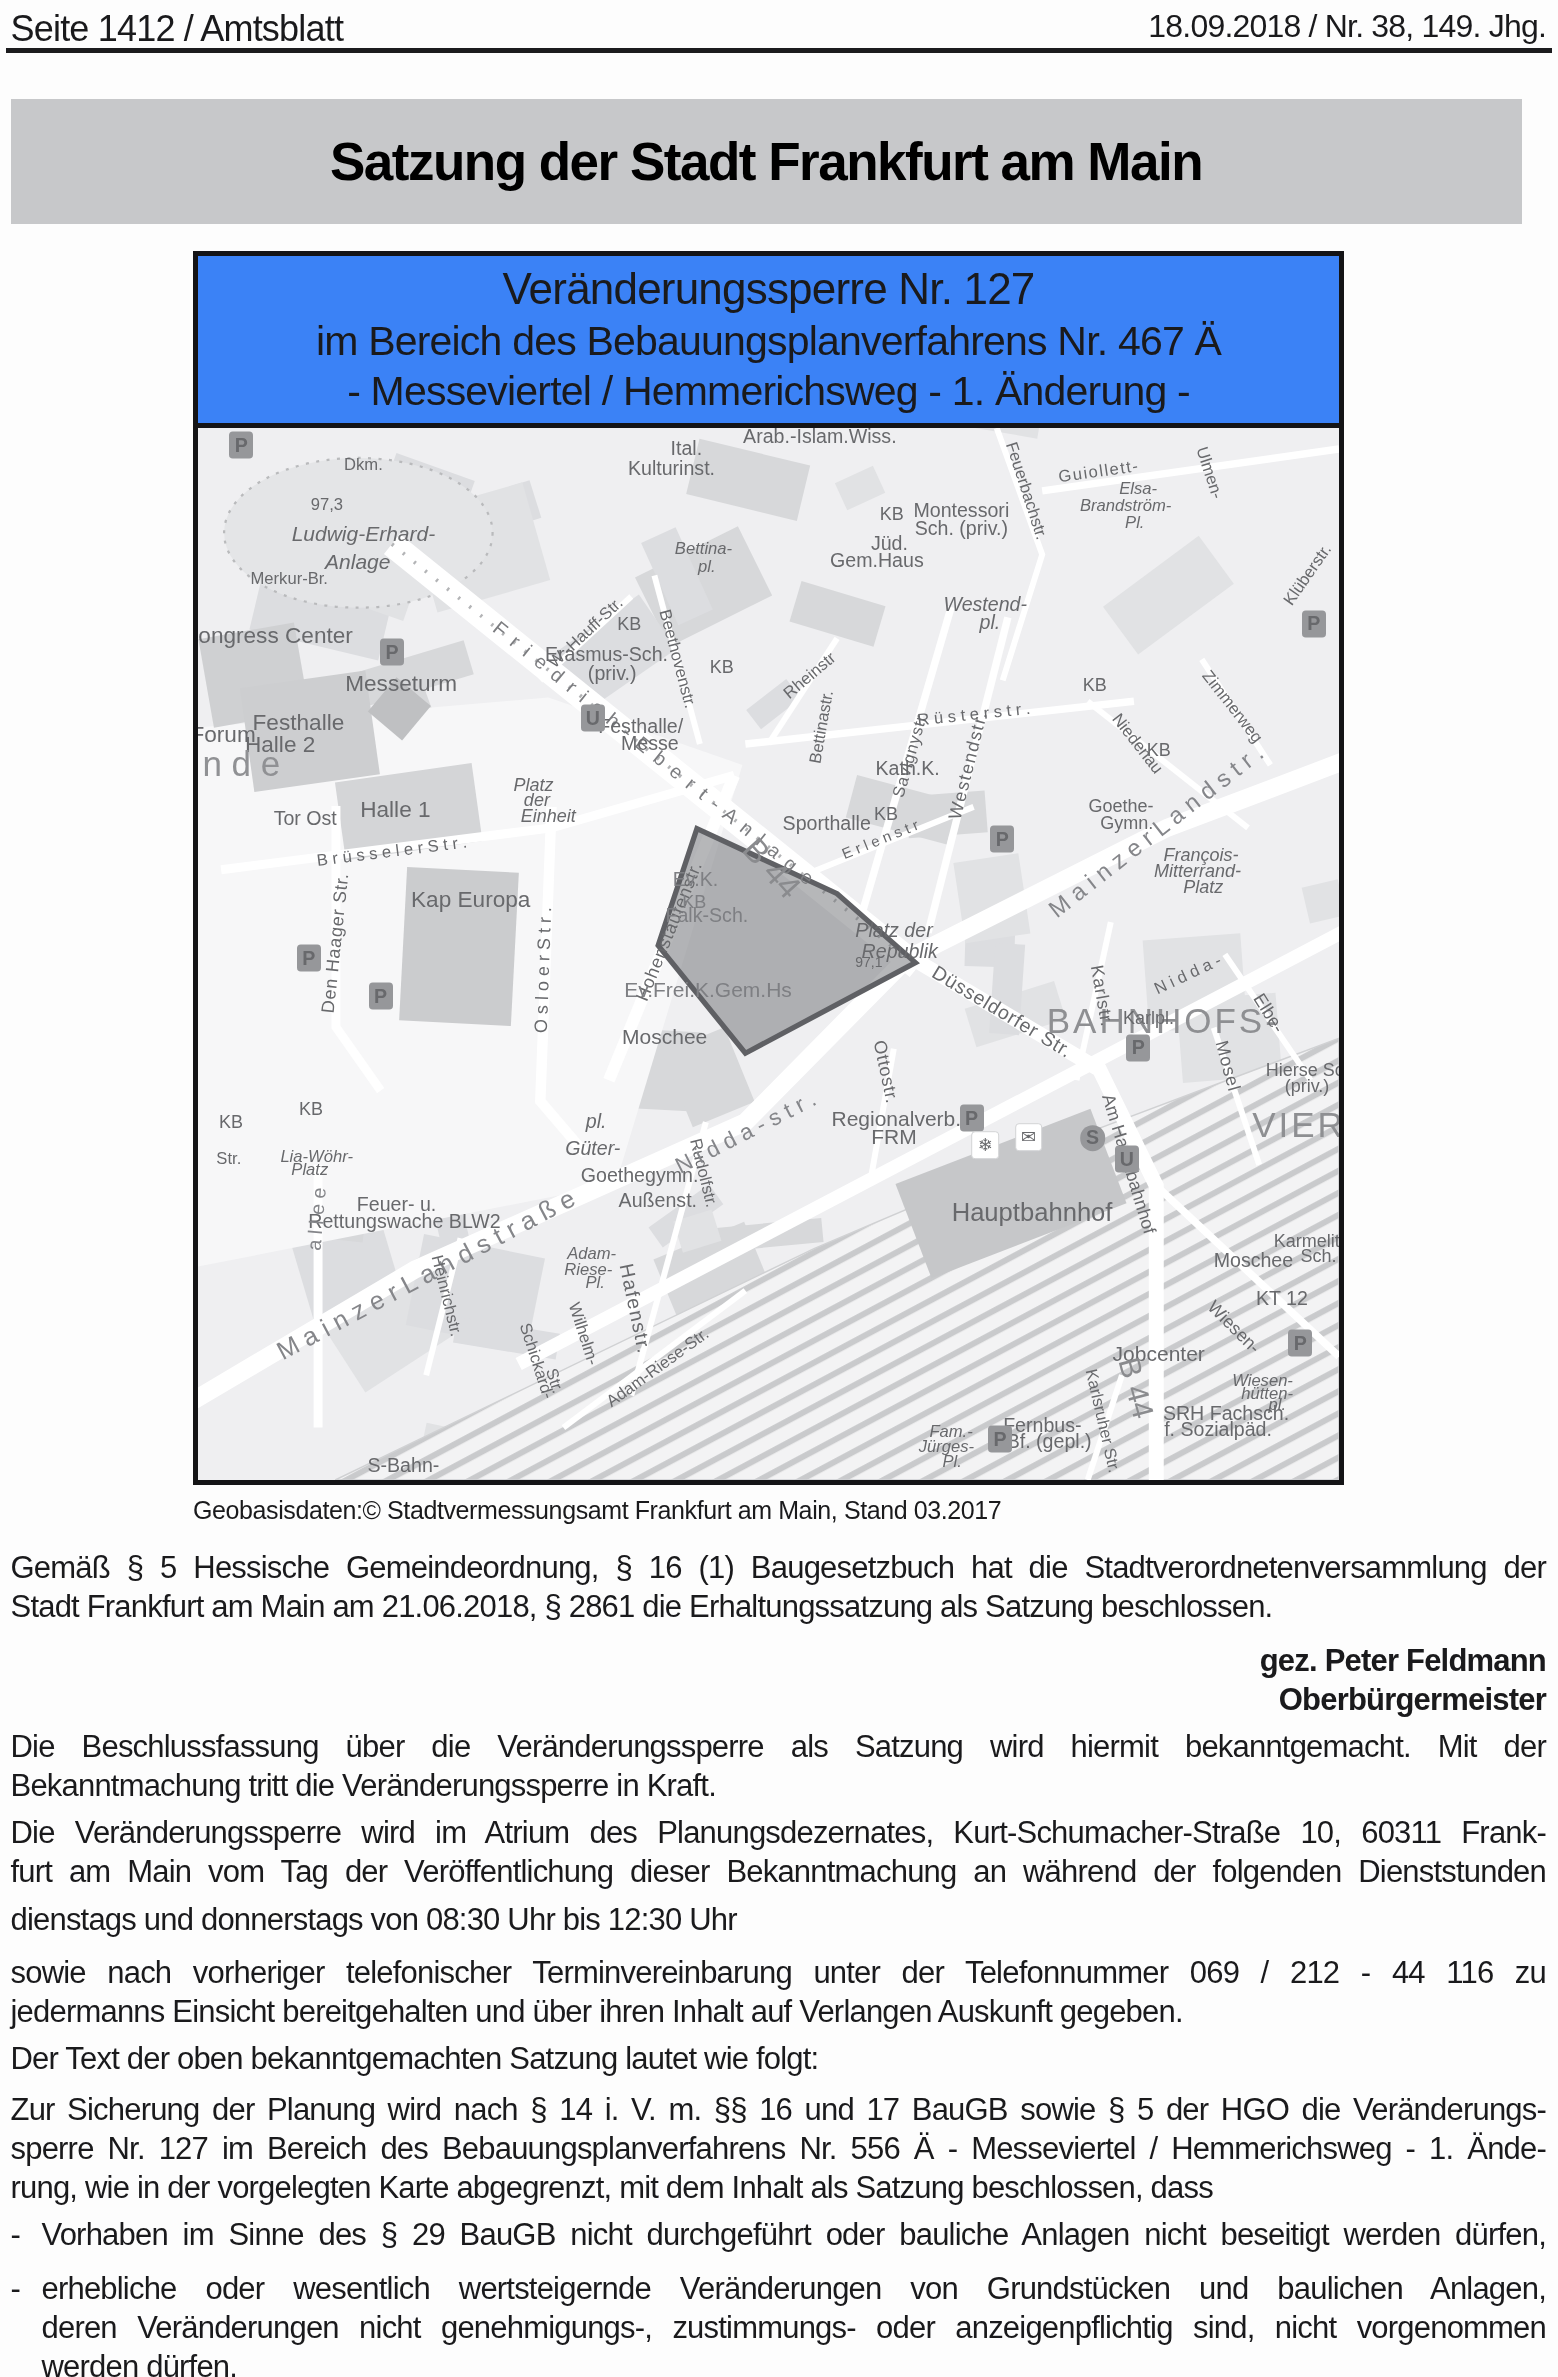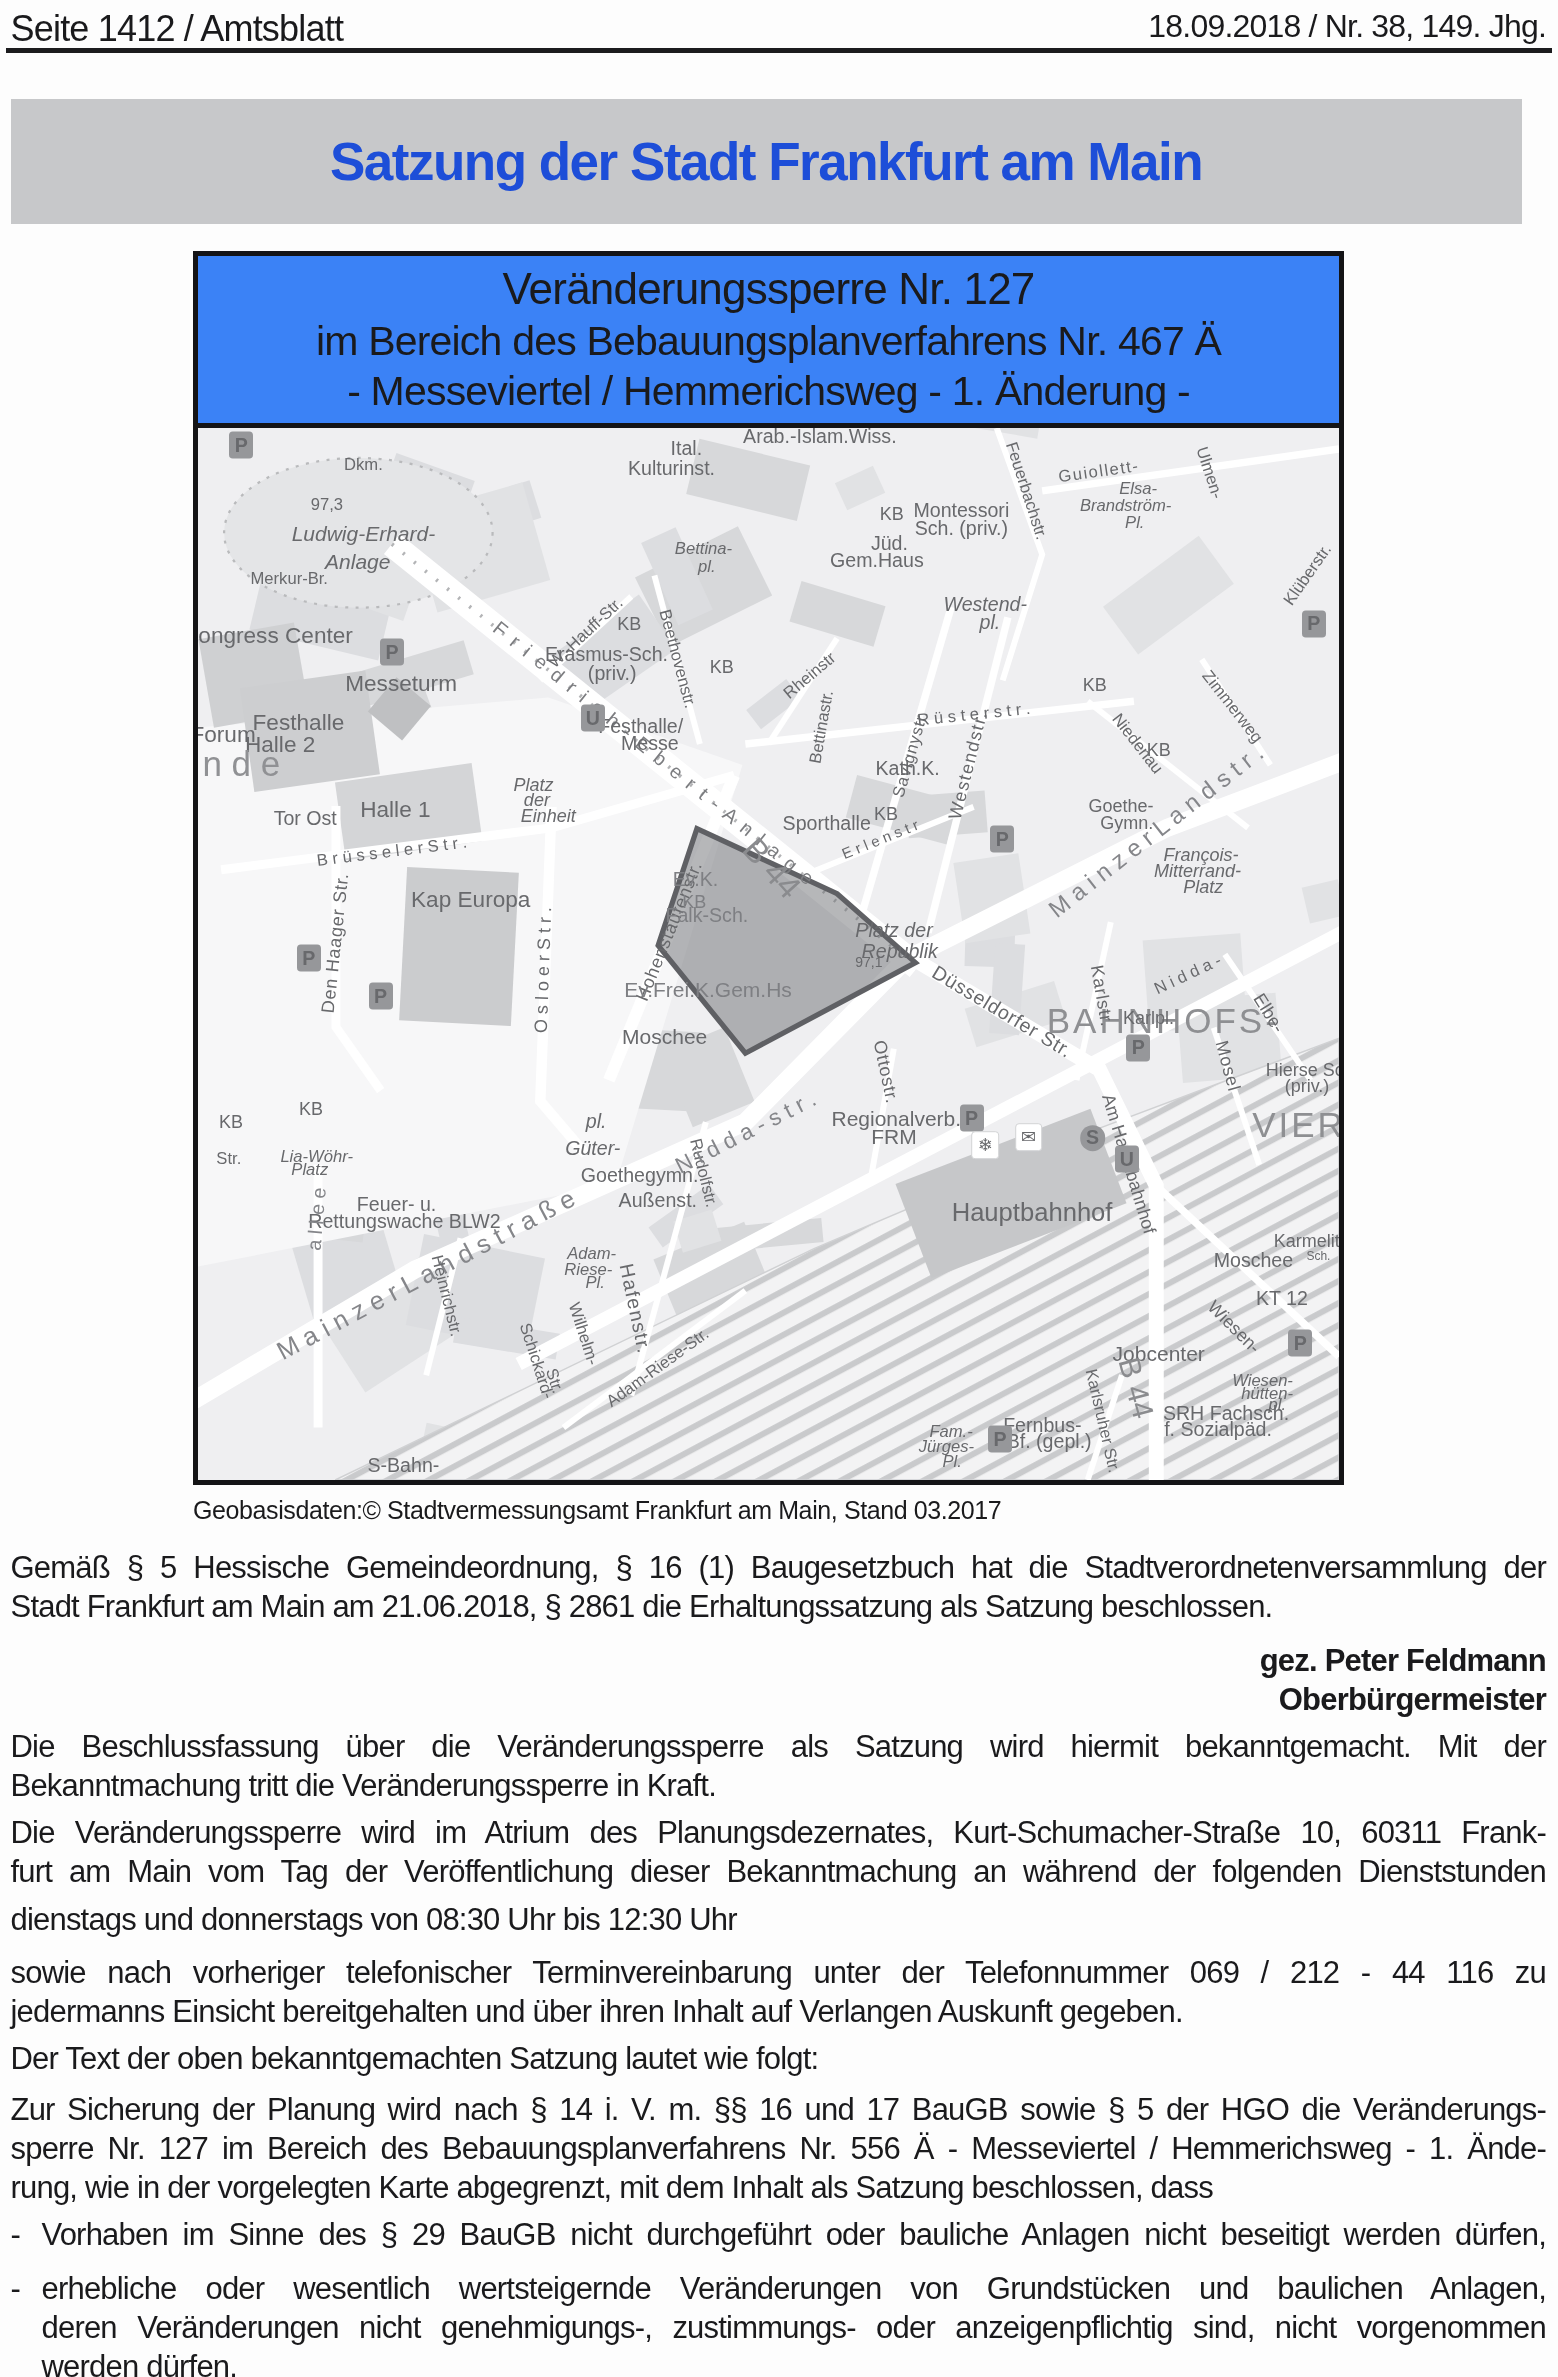--- a/index.html
+++ b/index.html
@@ -5,21 +5,21 @@
   html,body{margin:0;padding:0;background:#ffffff;}
   #page{position:relative;width:1558px;height:2377px;background:#fdfdfd;overflow:hidden;
         font-family:"Liberation Sans","DejaVu Sans",sans-serif;color:#1a1a1c;}
   
   #hdr-left{position:absolute;left:10.5px;top:7.5px;font-size:36px;letter-spacing:-0.8px;}
   #hdr-right{position:absolute;right:12px;top:7.5px;font-size:32px;letter-spacing:-0.8px;}
   #hdr-rule{position:absolute;left:6px;right:6px;top:48px;height:4.5px;background:#1c1c1e;}
   
   #banner{position:absolute;left:10.5px;top:99px;width:1511px;height:125px;background:#c7c8ca;
           display:flex;align-items:center;justify-content:center;}
-  #banner span{font-size:53px;font-weight:bold;letter-spacing:-1.5px;color:#1d4ed8;}
+  #banner span{font-size:53px;font-weight:bold;letter-spacing:-1.5px;color:#000000;}
   
   #mapbox{position:absolute;left:193px;top:251px;width:1151px;height:1234px;border:5.3px solid #141416;
           box-sizing:border-box;display:flex;flex-direction:column;background:#3b82f6;}
   #mapbox-title{flex:none;height:172px;border-bottom:5.3px solid #141416;box-sizing:border-box;
           display:flex;flex-direction:column;justify-content:space-evenly;align-items:center;padding:4.5px 0;}
   #mapbox-title .t1{font-size:44px;letter-spacing:-0.8px;}
   #mapbox-title .t2,#mapbox-title .t3{font-size:41px;letter-spacing:-0.8px;}
   #map{flex:1;position:relative;overflow:hidden;background:#efeff1;}
   #map svg{position:absolute;inset:0;width:100%;height:100%;}
   #map-labels{position:absolute;inset:0;}
@@ -264,21 +264,21 @@
           <span style="left: 79.2%; top: 54%; font-size: 18px; letter-spacing: 0.8px; transform: translate(-50%, -50%) rotate(80deg);">Karlstr.</span>
           <span style="left: 83.3%; top: 56.1%; font-size: 18px; transform: translate(-50%, -50%) rotate(0deg);">Karlpl.</span>
           <span style="left: 93.9%; top: 55.6%; font-size: 18px; transform: translate(-50%, -50%) rotate(58deg);">Elbe-</span>
           <span style="left: 73.1%; top: 74.6%; font-size: 25.6px; transform: translate(-50%, -50%) rotate(0deg);">Hauptbahnhof</span>
           <span style="left: 81.6%; top: 70%; font-size: 18px; transform: translate(-50%, -50%) rotate(73deg);">Am Hauptbahnhof</span>
           <span style="left: 90.3%; top: 60.6%; font-size: 18px; letter-spacing: 0.8px; transform: translate(-50%, -50%) rotate(75deg);">Mosel</span>
           <span style="left: 97%; top: 61%; font-size: 18px; transform: translate(-50%, -50%) rotate(0deg);">Hierse Sc</span>
           <span style="left: 97.2%; top: 62.5%; font-size: 18px; transform: translate(-50%, -50%) rotate(0deg);">(priv.)</span>
           <span style="left: 92.5%; top: 79.2%; font-size: 19.6px; transform: translate(-50%, -50%) rotate(0deg);">Moschee</span>
           <span style="left: 97.4%; top: 77.3%; font-size: 18px; transform: translate(-50%, -50%) rotate(0deg);">Karmelit.</span>
-          <span style="left: 98.2%; top: 78.7%; font-size: 12px; transform: translate(-50%, -50%) rotate(0deg);">Sch.</span>
+          <span style="left: 98.2%; top: 78.7%; font-size: 18px; transform: translate(-50%, -50%) rotate(0deg);">Sch.</span>
           <span style="left: 95%; top: 82.8%; font-size: 19.6px; transform: translate(-50%, -50%) rotate(0deg);">KT 12</span>
           <span style="left: 90.8%; top: 85.5%; font-size: 18px; transform: translate(-50%, -50%) rotate(45deg);">Wiesen-</span>
           <span style="left: 93.3%; top: 90.6%; font-size: 16.6px; font-style: italic; transform: translate(-50%, -50%) rotate(0deg);">Wiesen-</span>
           <span style="left: 93.7%; top: 91.8%; font-size: 16.6px; font-style: italic; transform: translate(-50%, -50%) rotate(0deg);">hütten-</span>
           <span style="left: 94.6%; top: 92.9%; font-size: 16.6px; font-style: italic; transform: translate(-50%, -50%) rotate(0deg);">pl.</span>
           <span style="left: 84.2%; top: 87.9%; font-size: 21px; transform: translate(-50%, -50%) rotate(0deg);">Jobcenter</span>
           <span style="left: 82.2%; top: 91.3%; font-size: 30px; color: rgb(138, 139, 142); transform: translate(-50%, -50%) rotate(75deg);">B 44</span>
           <span style="left: 79.2%; top: 94.4%; font-size: 16.6px; transform: translate(-50%, -50%) rotate(77deg);">Karlsruher Str.</span>
           <span style="left: 90.1%; top: 93.7%; font-size: 19.6px; transform: translate(-50%, -50%) rotate(0deg);">SRH Fachsch.</span>
           <span style="left: 89.4%; top: 95.2%; font-size: 19.6px; transform: translate(-50%, -50%) rotate(0deg);">f. Sozialpäd.</span>

